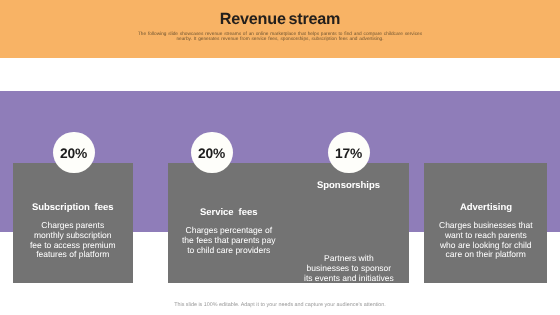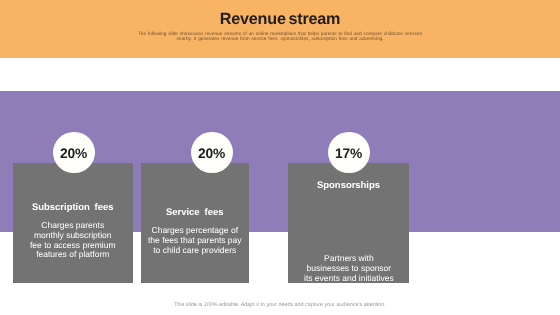--- a/index.html
+++ b/index.html
@@ -21,21 +21,21 @@
   
   .card{position:absolute;top:163px;height:120px;background:#737373;color:#ffffff;
         display:flex;flex-direction:column;align-items:center;justify-content:center;
         padding-top:17px;box-sizing:border-box;}
   .card .c-title{text-align:center;font-size:9.5px;font-weight:bold;line-height:12px;
        letter-spacing:-0.03px;word-spacing:2.3px;}
   .card .c-body{text-align:center;font-size:8.5px;line-height:9.8px;white-space:nowrap;
        margin-top:7px;}
 
   .c1{left:13px;width:120px;}
-  .c2{left:141px;width:108px;}
+  .c2{left:168px;width:121px;}
   .c3{left:288px;width:121px;justify-content:space-between;}
   .c4{left:424px;width:123px;}
 
   
   .circ{position:absolute;top:131.6px;width:41.5px;height:41.5px;border-radius:50%;
         background:#fefefa;display:flex;align-items:center;justify-content:center;}
   .circ span{font-size:13.8px;font-weight:bold;color:#1d1d1d;line-height:1;
              position:relative;top:1.7px;letter-spacing:-0.2px;}
   .k1{left:53.2px;} .k2{left:191.2px;} .k3{left:328.2px;} .k4{left:465px;}
 
@@ -57,20 +57,24 @@
     <div class="c-body">Charges parents<br>monthly subscription<br>fee to access premium<br>features of platform</div>
   </div>
   <div class="card c2">
     <div class="c-title">Service fees</div>
     <div class="c-body">Charges percentage of<br>the fees that parents pay<br>to child care providers</div>
   </div>
   <div class="card c3">
     <div class="c-title">Sponsorships</div>
     <div class="c-body">Partners with<br>businesses to sponsor<br>its events and initiatives</div>
   </div>
+  <div class="card c4">
+    <div class="c-title">Advertising</div>
+    <div class="c-body">Charges businesses that<br>want to reach parents<br>who are looking for child<br>care on their platform</div>
+  </div>
 
   <div class="circ k1">
       <span>20%</span>
     </div>
   <div class="circ k2">
       <span>20%</span>
     </div>
   <div class="circ k3">
       <span>17%</span>
     </div>

